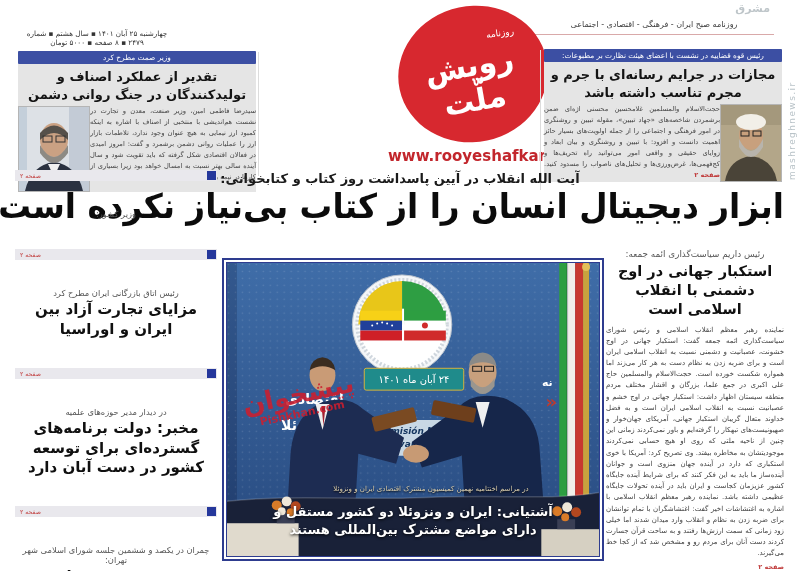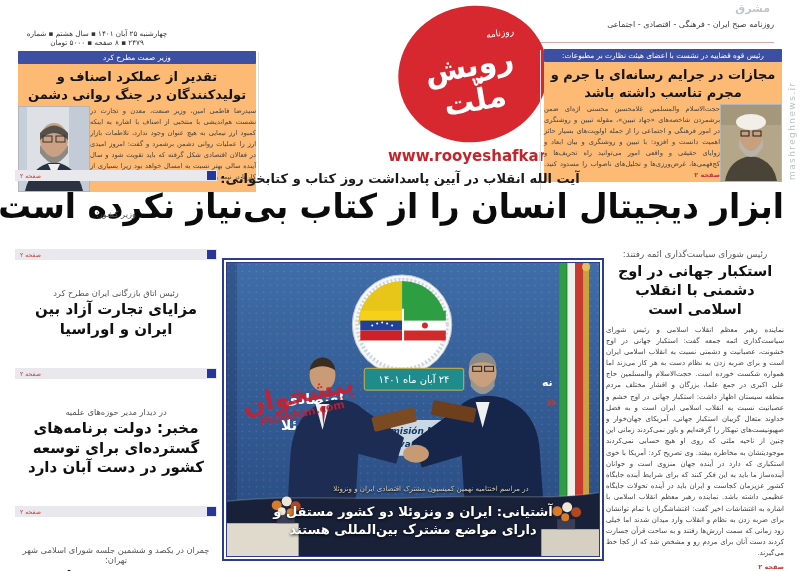--- a/index.html
+++ b/index.html
@@ -1,40 +1,40 @@
 <!DOCTYPE html>
 <html lang="fa" dir="rtl"><head>
 <meta charset="utf-8">
 <style>
   html,body { margin:0; padding:0; background:#fff; }
   #page { position:relative; width:800px; height:571px; background:#ffffff; overflow:hidden;
           font-family:"DejaVu Sans", sans-serif; direction:rtl; }
 
   
-  .tagline { position:absolute; top:20px; right:26px; width:240px; 
-             font-size:8px; color:#3c3c3c; border-bottom:1px solid #d9a9a9; padding-bottom:13px; }
+  .tagline { position:absolute; top:20px; right:26px; width:240px; text-align:center;
+             font-size:8px; color:#3c3c3c; border-bottom:1px solid #d9a9a9; padding-bottom:5px; }
   .dateline { position:absolute; top:29px; left:20px; width:154px; text-align:center;
               font-size:7.2px; color:#333; border-bottom:4px solid #eab308; padding-bottom:4px; }
   .mashregh-wm { position:absolute; top:2px; right:30px; color:#b3bcc0; font-size:11px;
                  font-weight:bold; opacity:.85; }
   .side-wm { position:absolute; left:787px; top:180px; transform:rotate(-90deg);
              transform-origin:left top; font-size:9px; letter-spacing:1.4px; color:#b9c3c8; direction:ltr; }
 
   
   .oval { position:absolute; left:398px; top:6px; width:150px; height:136px; background:#d7282f;
           border-radius:50%; transform:rotate(-12deg); }
   .mast-label { position:absolute; left:486px; top:28px; color:#fff; font-size:9px;
                 transform:rotate(-8deg); z-index:2; }
   .mast-title { position:absolute; left:402px; top:48px; width:140px; text-align:center; color:#fff;
                 font-size:30px; font-weight:bold; letter-spacing:-1px; transform:rotate(-10deg); z-index:2; }
   .mast-url { position:absolute; left:388px; top:147px; width:170px; text-align:center;
               color:#c2262c; font-weight:bold; font-size:15px; direction:ltr; }
 
   
-  .article { position:absolute; background:#fdba74; }
+  .article { position:absolute; background:#e5e5e5; }
   .article.tl { left:18px; top:51px; width:238px; }
   .article.tr { left:544px; top:49px; width:238px; }
   .bar-blue { background:#3c4fa3; color:#fff; height:13px; line-height:13px; font-size:7.4px;
               text-align:center; border-radius:1px; overflow:hidden; white-space:nowrap; }
   .art-headline { margin:4px 0 3px; font-size:13px; line-height:1.35; text-align:center; color:#141414; }
   .art-row { display:flex; align-items:flex-start; }
   .thumb { flex:none; border:1px solid #b5b5b5; }
   .art-body { font-size:6.7px; line-height:1.63; text-align:justify; color:#444; }
   .pref-inline { color:#c03a3a; font-size:6.5px; font-weight:bold; }
   .rule-v { position:absolute; width:1px; background:#dcdcdc; }
@@ -175,21 +175,21 @@
       <div class="tease-kicker">چمران در یکصد و ششمین جلسه شورای اسلامی شهر تهران:</div>
       <h2 class="tease-headline">هنوز در هوشمندسازی به نقطه مناسب نرسیده‌ایم</h2>
     </div>
     <div class="sep">
       <span class="sep-ref">صفحه ۲</span>
       <span class="sep-sq"></span>
     </div>
   </div>
 
   <div class="col-right">
-    <div class="rc-kicker">رئیس شورای سیاست‌گذاری ائمه رفتند:</div>
+    <div class="rc-kicker">رئیس داریم سیاست‌گذاری ائمه جمعه:</div>
     <h2 class="rc-headline">استکبار جهانی در اوج دشمنی با انقلاب اسلامی است</h2>
     <div class="rc-body">نماینده رهبر معظم انقلاب اسلامی و رئیس شورای سیاست‌گذاری ائمه جمعه گفت: استکبار جهانی در اوج خشونت، عصبانیت و دشمنی نسبت به انقلاب اسلامی ایران است و برای ضربه زدن به نظام دست به هر کار می‌زند اما همواره شکست خورده است. حجت‌الاسلام والمسلمین حاج علی اکبری در جمع علما، بزرگان و اقشار مختلف مردم منطقه سیستان اظهار داشت: استکبار جهانی در اوج خشم و عصبانیت نسبت به انقلاب اسلامی ایران است و به فضل خداوند متعال گریبان استکبار جهانی، آمریکای جهان‌خوار و صهیونیست‌های تبهکار را گرفته‌ایم و باور نمی‌کردند زمانی این چنین از ناحیه ملتی که روی او هیچ حسابی نمی‌کردند موجودیتشان به مخاطره بیفتد. وی تصریح کرد: آمریکا با خوی استکباری که دارد در آینده جهان منزوی است و جوانان آینده‌ساز ما باید به این فکر کنند که برای شرایط آینده جایگاه کشور عزیزمان کجاست و ایران باید در آینده تحولات جایگاه عظیمی داشته باشد. نماینده رهبر معظم انقلاب اسلامی با اشاره به اغتشاشات اخیر گفت: اغتشاشگران با تمام توانشان برای ضربه زدن به نظام و انقلاب وارد میدان شدند اما خیلی زود زمانی که سمت ارزش‌ها رفتند و به ساحت قرآن جسارت کردند دست آنان برای مردم رو و مشخص شد که از کجا خط می‌گیرند.</div>
     <div class="rc-ref">صفحه ۲</div>
   </div>
 
   <div class="photo-frame">
     <div class="photo-inner">
       <svg class="photo" viewBox="0 0 374 295" preserveAspectRatio="none">
         <defs>
           <linearGradient id="bgg" x1="0" y1="0" x2="0" y2="1">

